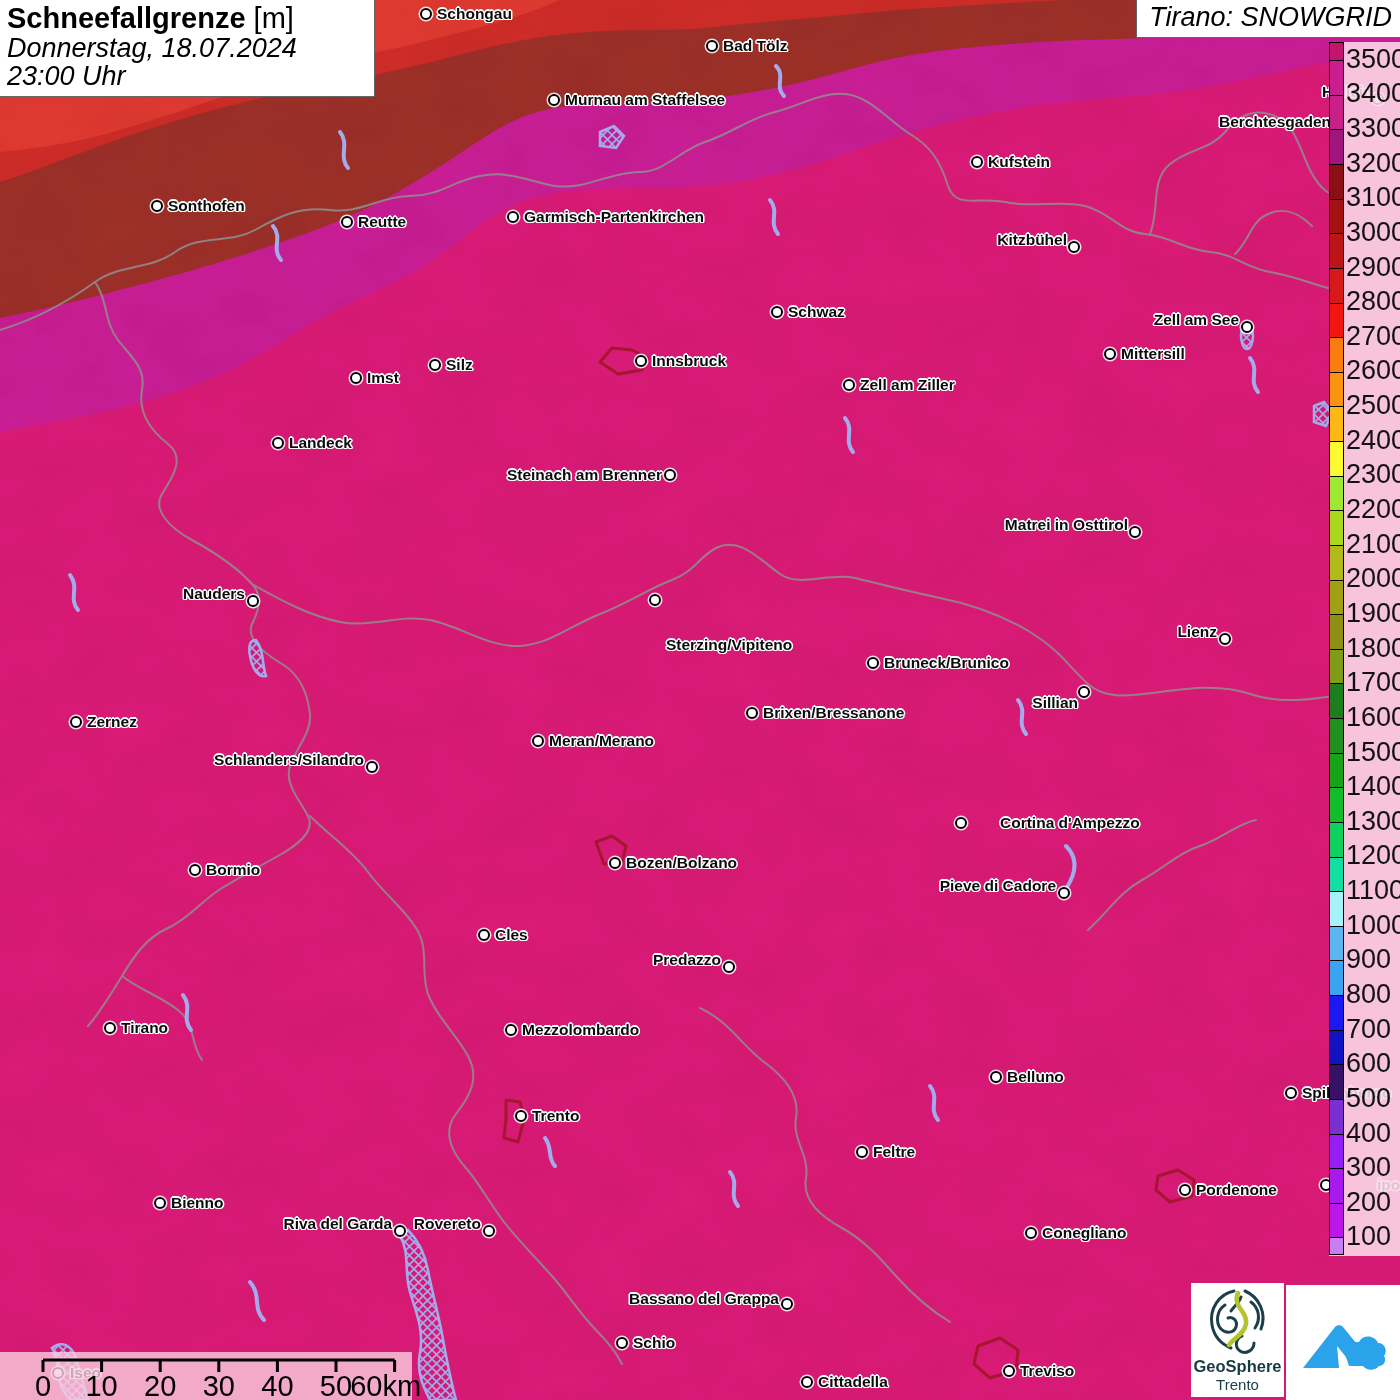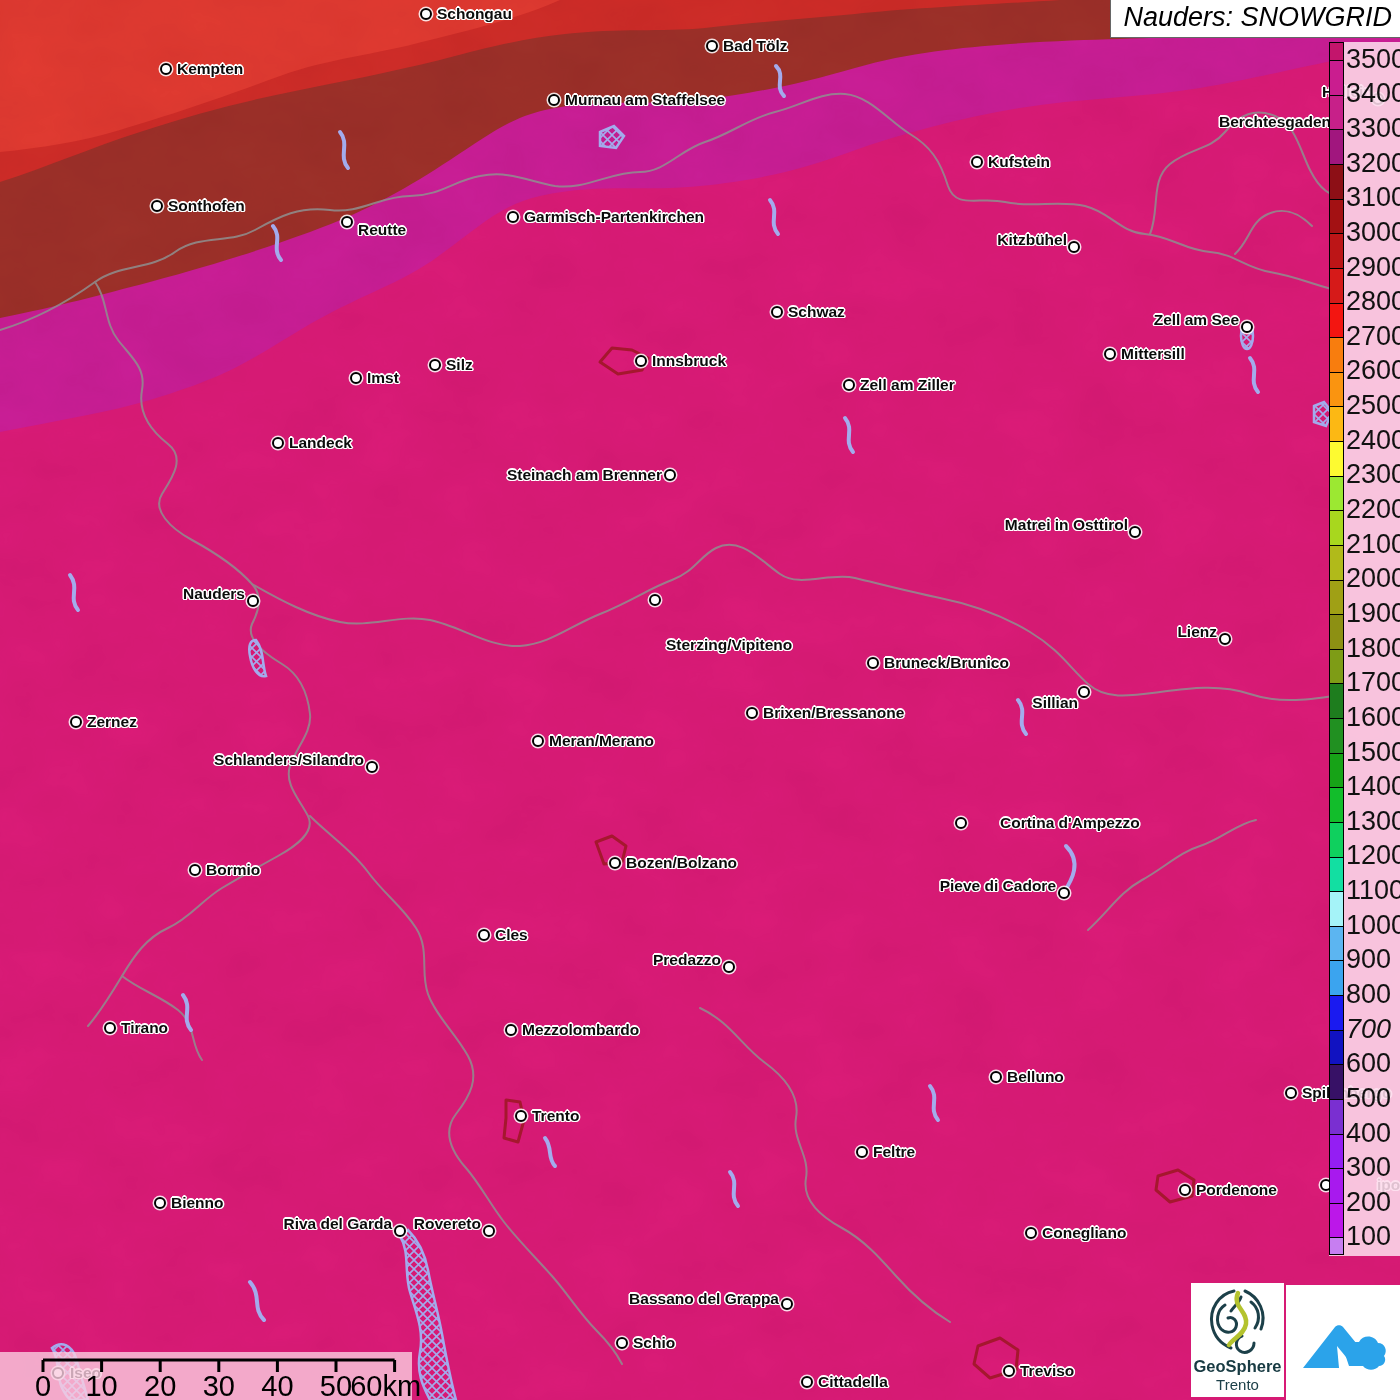--- a/index.html
+++ b/index.html
@@ -156,21 +156,21 @@
       <div class="city-dot" style="left: 1371.5px; top: 92.5px;"></div>
       <div class="city-label" style="left: 1322px; top: 92px; transform: translateY(-52%);">Hallein</div>
       <div class="city-label" style="left: 1331px; top: 122px; transform: translate(-100%, -52%);">Berchtesgaden</div>
       <div class="city-dot" style="left: 970.5px; top: 155.5px;"></div>
       <div class="city-label" style="left: 988px; top: 162px; transform: translateY(-52%);">Kufstein</div>
       <div class="city-dot" style="left: 150.5px; top: 199.5px;"></div>
       <div class="city-label" style="left: 168px; top: 206px; transform: translateY(-52%);">Sonthofen</div>
       <div class="city-dot" style="left: 506.5px; top: 210.5px;"></div>
       <div class="city-label" style="left: 524px; top: 217px; transform: translateY(-52%);">Garmisch-Partenkirchen</div>
       <div class="city-dot" style="left: 340.5px; top: 215.5px;"></div>
-      <div class="city-label" style="left: 358px; top: 222px; transform: translateY(-52%); margin-top: 8px;">Reutte</div>
+      <div class="city-label" style="left: 358px; top: 222px; transform: translateY(-52%);">Reutte</div>
       <div class="city-dot" style="left: 1067.5px; top: 240.5px;"></div>
       <div class="city-label" style="left: 1067px; top: 240px; transform: translate(-100%, -52%);">Kitzbühel</div>
       <div class="city-dot" style="left: 770.5px; top: 305.5px;"></div>
       <div class="city-label" style="left: 788px; top: 312px; transform: translateY(-52%);">Schwaz</div>
       <div class="city-dot" style="left: 1240.5px; top: 320.5px;"></div>
       <div class="city-label" style="left: 1239px; top: 320px; transform: translate(-100%, -52%);">Zell am See</div>
       <div class="city-dot" style="left: 1103.5px; top: 347.5px;"></div>
       <div class="city-label" style="left: 1121px; top: 354px; transform: translateY(-52%);">Mittersill</div>
       <div class="city-dot" style="left: 428.5px; top: 358.5px;"></div>
       <div class="city-label" style="left: 446px; top: 365px; transform: translateY(-52%);">Silz</div>
@@ -313,32 +313,39 @@
         <div class="cb-label" style="top: 627.22px;">1700</div>
         <div class="cb-label" style="top: 661.86px;">1600</div>
         <div class="cb-label" style="top: 696.5px;">1500</div>
         <div class="cb-label" style="top: 731.14px;">1400</div>
         <div class="cb-label" style="top: 765.78px;">1300</div>
         <div class="cb-label" style="top: 800.42px;">1200</div>
         <div class="cb-label" style="top: 835.06px;">1100</div>
         <div class="cb-label" style="top: 869.7px;">1000</div>
         <div class="cb-label" style="top: 904.34px;">900</div>
         <div class="cb-label" style="top: 938.98px;">800</div>
-        <div class="cb-label" style="top: 973.62px; font-style: italic;">700</div>
+        <div class="cb-label" style="top: 973.62px;">700</div>
         <div class="cb-label" style="top: 1008.26px;">600</div>
         <div class="cb-label" style="top: 1042.9px;">500</div>
         <div class="cb-label" style="top: 1077.54px;">400</div>
         <div class="cb-label" style="top: 1112.18px;">300</div>
         <div class="cb-label" style="top: 1146.82px;">200</div>
         <div class="cb-label" style="top: 1181.46px;">100</div>
       </div>
   </div>
 
-
-  <div id="model-box">Nauders: SNOWGRID</div>
+  <div id="title-box">
+    <div id="title-line">
+      <span class="t-bold">Schneefallgrenze</span>
+      <span>[m]</span>
+    </div>
+    <div id="date-line">Donnerstag, 18.07.2024 23:00 Uhr</div>
+  </div>
+
+  <div id="model-box">Tirano: SNOWGRID</div>
 
   <div id="scalebar">
     <svg width="412" height="48">
       <g stroke="#000" stroke-width="3" id="sb-ticks">
           <line x1="43" x2="394.6" y1="8" y2="8"></line>
           <line x1="43" x2="43" y1="8" y2="20"></line>
           <line x1="101.6" x2="101.6" y1="8" y2="20"></line>
           <line x1="160.2" x2="160.2" y1="8" y2="20"></line>
           <line x1="218.8" x2="218.8" y1="8" y2="20"></line>
           <line x1="277.4" x2="277.4" y1="8" y2="20"></line>

